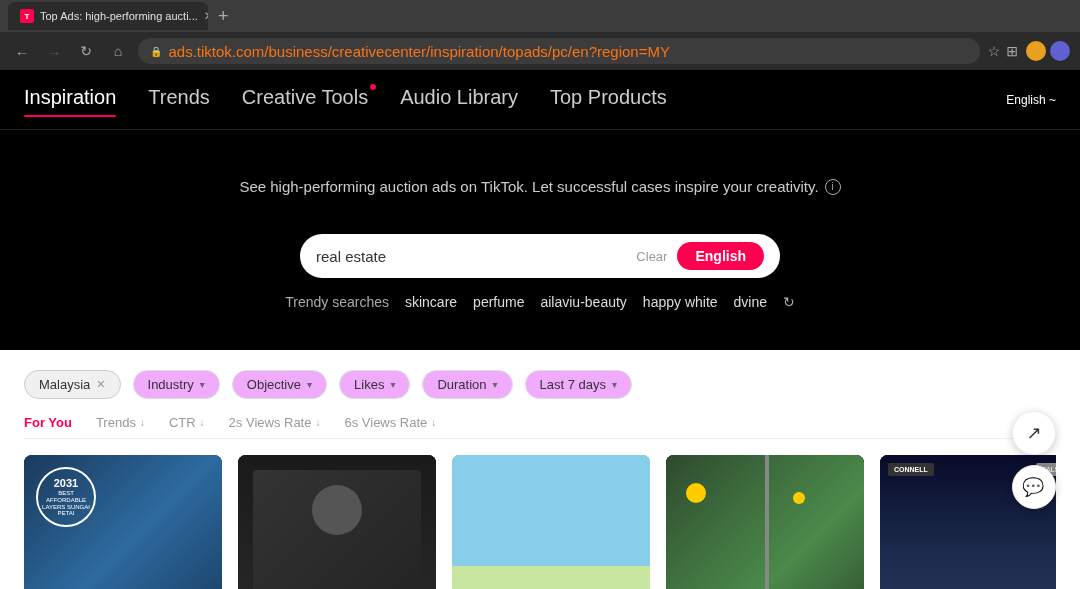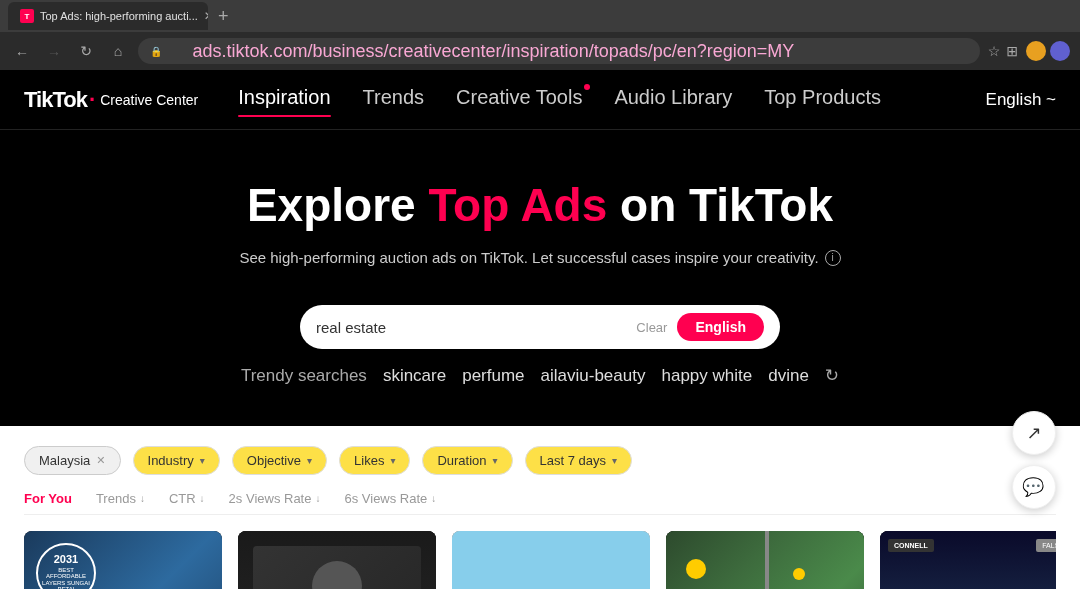--- a/index.html
+++ b/index.html
@@ -78,21 +78,21 @@
       flex: 1;
       background: #3c3c3c;
       border-radius: 20px;
       height: 26px;
       display: flex;
       align-items: center;
       padding: 0 12px;
       gap: 6px;
     }
     .address-bar .lock-icon { color: #aaa; font-size: 10px; }
-    .address-text { color: #f9a8d4; font-size: 18px; margin-left: 24px; }
+    .address-text { color: #f97316; font-size: 15px; }
     .nav-icons { display: flex; gap: 6px; align-items: center; }
     .nav-icon { color: #aaa; font-size: 14px; cursor: pointer; }
     .profile-icons { display: flex; gap: 4px; align-items: center; }
     .profile-dot { width: 20px; height: 20px; border-radius: 50%; cursor: pointer; }
 
     
     .tiktok-app {
       width: 1080px;
       background: #000;
     }
@@ -139,21 +139,21 @@
       height: 6px;
       background: #ff0050;
       border-radius: 50%;
       position: absolute;
       top: -2px;
       right: -8px;
     }
     .nav-right { display: flex; align-items: center; gap: 16px; margin-left: auto; }
     .lang-btn {
       color: #fff;
-      font-size: 17px;
+      font-size: 12px;
       cursor: pointer;
       display: flex;
       align-items: flex-end;
       gap: 4px;
     }
     .login-btn {
       background: #fff;
       color: #000;
       border: none;
       border-radius: 4px;
@@ -228,21 +228,21 @@
       padding: 6px 18px;
       font-size: 14px;
       font-weight: 600;
       cursor: pointer;
     }
     .trendy-searches {
       display: flex;
       align-items: flex-end;
       justify-content: center;
       gap: 16px;
-      font-size: 17px;
+      font-size: 14px;
       color: #aaa;
     }
     .trendy-label { color: #aaa; }
     .trendy-tag {
       color: #ddd;
       cursor: pointer;
     }
     .refresh-icon { color: #aaa; cursor: pointer; }
 
     
@@ -269,21 +269,21 @@
     .filter-btn {
       display: flex;
       align-items: center;
       gap: 6px;
       border: 1px solid #ddd;
       border-radius: 20px;
       padding: 6px 14px;
       font-size: 13px;
       color: #333;
       cursor: pointer;
-      background: #fde047;
+      background: #f0abfc;
       white-space: nowrap;
     }
     .filter-btn.active-filter {
       background: #f0f0f0;
       border-color: #ccc;
     }
     .filter-btn .x-mark { color: #999; font-size: 11px; }
     .chevron-icon { font-size: 10px; color: #666; }
 
     
@@ -481,25 +481,20 @@
     <div class="profile-icons">
       <div class="profile-dot" style="background:#e8a020;"></div>
       <div class="profile-dot" style="background:#6060d0;"></div>
     </div>
   </div>
 </div>
 
 <div class="tiktok-app">
 
   <nav class="top-nav">
-    <div class="tiktok-logo">
-      <span class="logo-tiktok">TikTok</span>
-      <span class="logo-dot">·</span>
-      <span class="logo-creative">Creative Center</span>
-    </div>
     <div class="nav-items">
       <div class="nav-item active">
         <span>Inspiration</span>
       </div>
       <div class="nav-item">
         <span>Trends</span>
       </div>
       <div class="nav-item" style="position:relative;">
         <span>Creative Tools</span>
         <span class="red-dot"></span>
@@ -512,23 +507,20 @@
       </div>
     </div>
     <div class="nav-right">
       <div class="lang-btn">
         <span>English ~</span>
       </div>
     </div>
   </nav>
 
   <section class="hero">
-    <h1 class="hero-title">
-      <span>Explore </span><span style="color:#ff0050;">Top Ads</span><span> on TikTok</span>
-    </h1>
     <div class="hero-subtitle">
       <span>See high-performing auction ads on TikTok. Let successful cases inspire your creativity.</span>
       <span class="info-icon">i</span>
     </div>
     <div class="search-bar">
       <input class="search-input" type="text" value="real estate" style="">
       <span class="clear-btn">Clear</span>
       <button class="search-btn">English</button>
     </div>
     <div class="trendy-searches">

